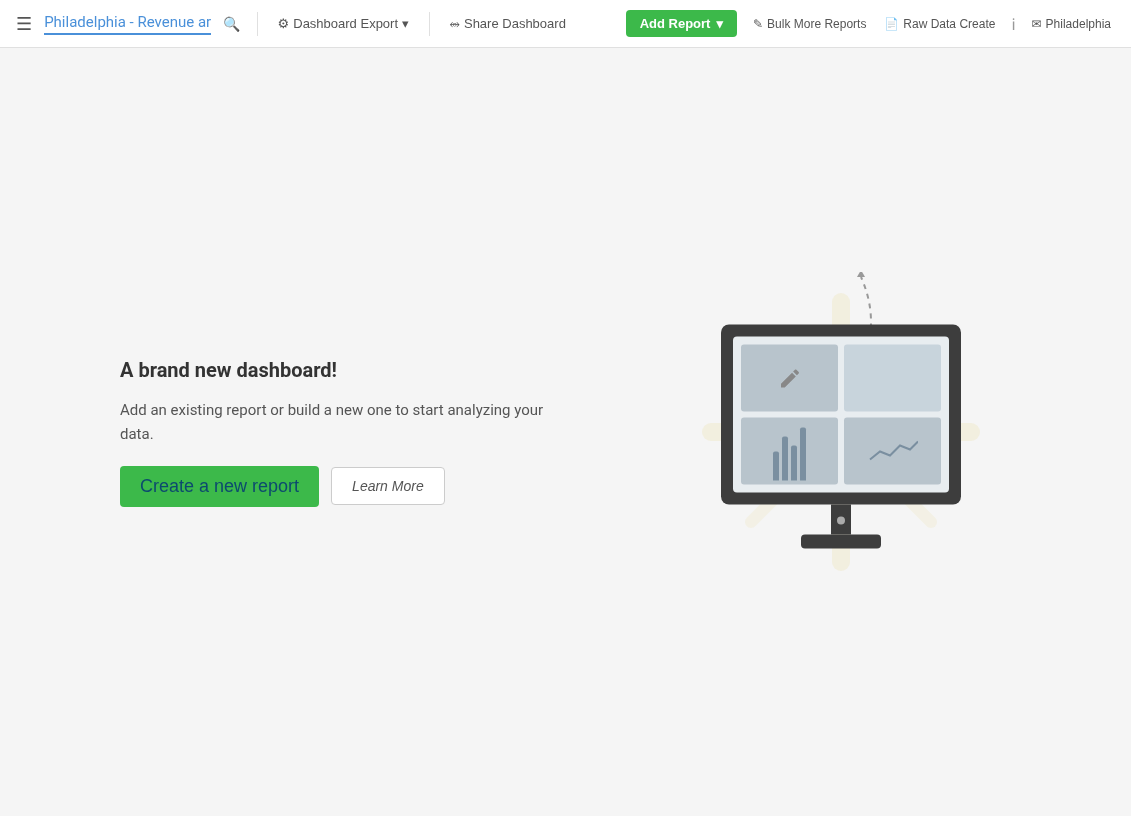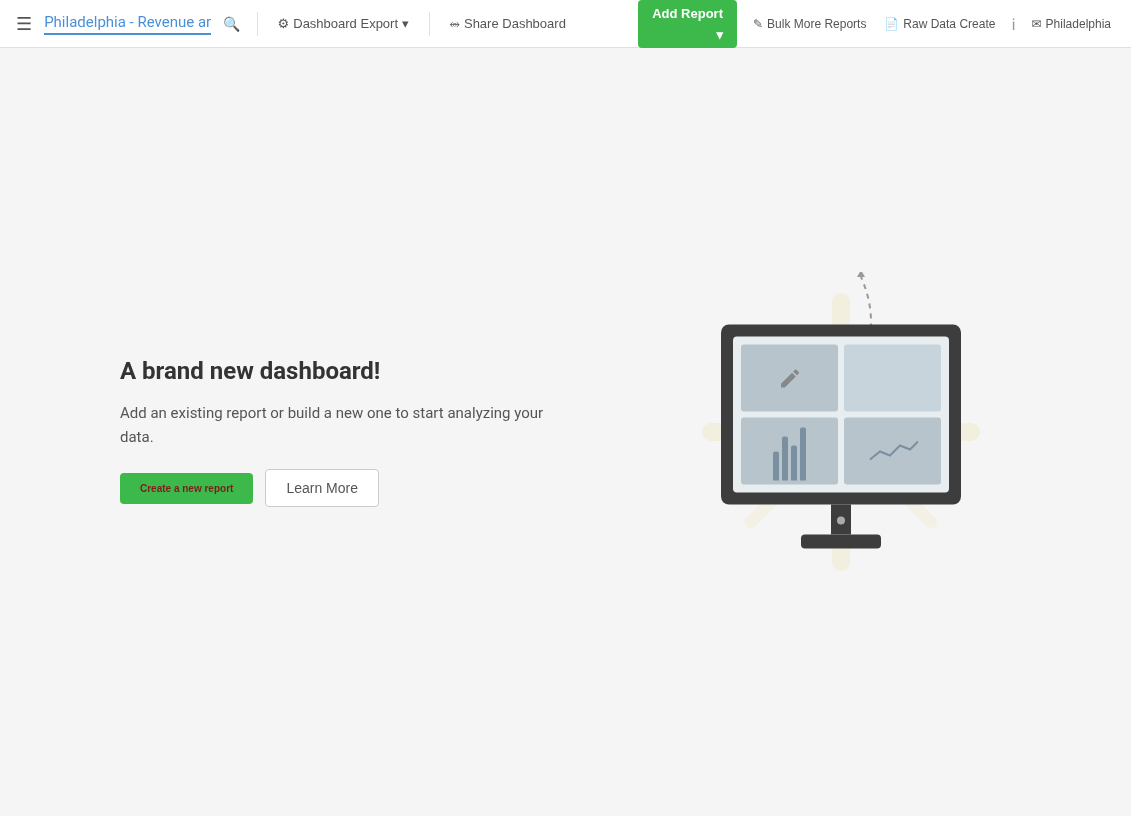--- a/index.html
+++ b/index.html
@@ -62,24 +62,23 @@
     .add-report-btn {
       background: #3cb94a;
       color: #fff;
       border: none;
       border-radius: 4px;
       padding: 6px 14px;
       font-size: 13px;
       font-weight: 600;
       cursor: pointer;
       display: flex;
-      align-items: flex-end;
+      align-items: flex-start;
       gap: 6px;
       margin-left: auto;
-      flex-direction: column;
     }
 
     .header-right {
       display: flex;
       align-items: center;
       gap: 2px;
     }
     .header-right .header-btn {
       font-size: 12px;
     }
@@ -97,54 +96,55 @@
       justify-content: space-between;
       padding: 80px 100px 80px 120px;
       height: calc(816px - 48px);
       background: #f5f5f5;
     }
 
     .content-left {
       max-width: 460px;
     }
     .main-heading {
-      font-size: 24px;
+      font-size: 20px;
       font-weight: 700;
       color: #333;
       margin-bottom: 16px;
     }
     .main-description {
       font-size: 15px;
       color: #555;
       line-height: 1.6;
       margin-bottom: 20px;
     }
     .action-buttons {
       display: flex;
       gap: 12px;
       align-items: center;
     }
     .create-report-btn {
       background: #3cb94a;
-      color: #7f1d1d;
+      color: #0c4a6e;
       border: none;
       border-radius: 4px;
       padding: 10px 20px;
-      font-size: 10px;
-      font-weight: 700;
+      font-size: 18px;
+      font-weight: 400;
       cursor: pointer;
     }
     .learn-more-btn {
       background: #fff;
       color: #555;
       border: 1px solid #ccc;
       border-radius: 4px;
       padding: 10px 20px;
       font-size: 14px;
       cursor: pointer;
+      font-style: italic;
     }
 
     
     .illustration {
       position: relative;
       width: 380px;
       height: 360px;
       flex-shrink: 0;
     }
 

